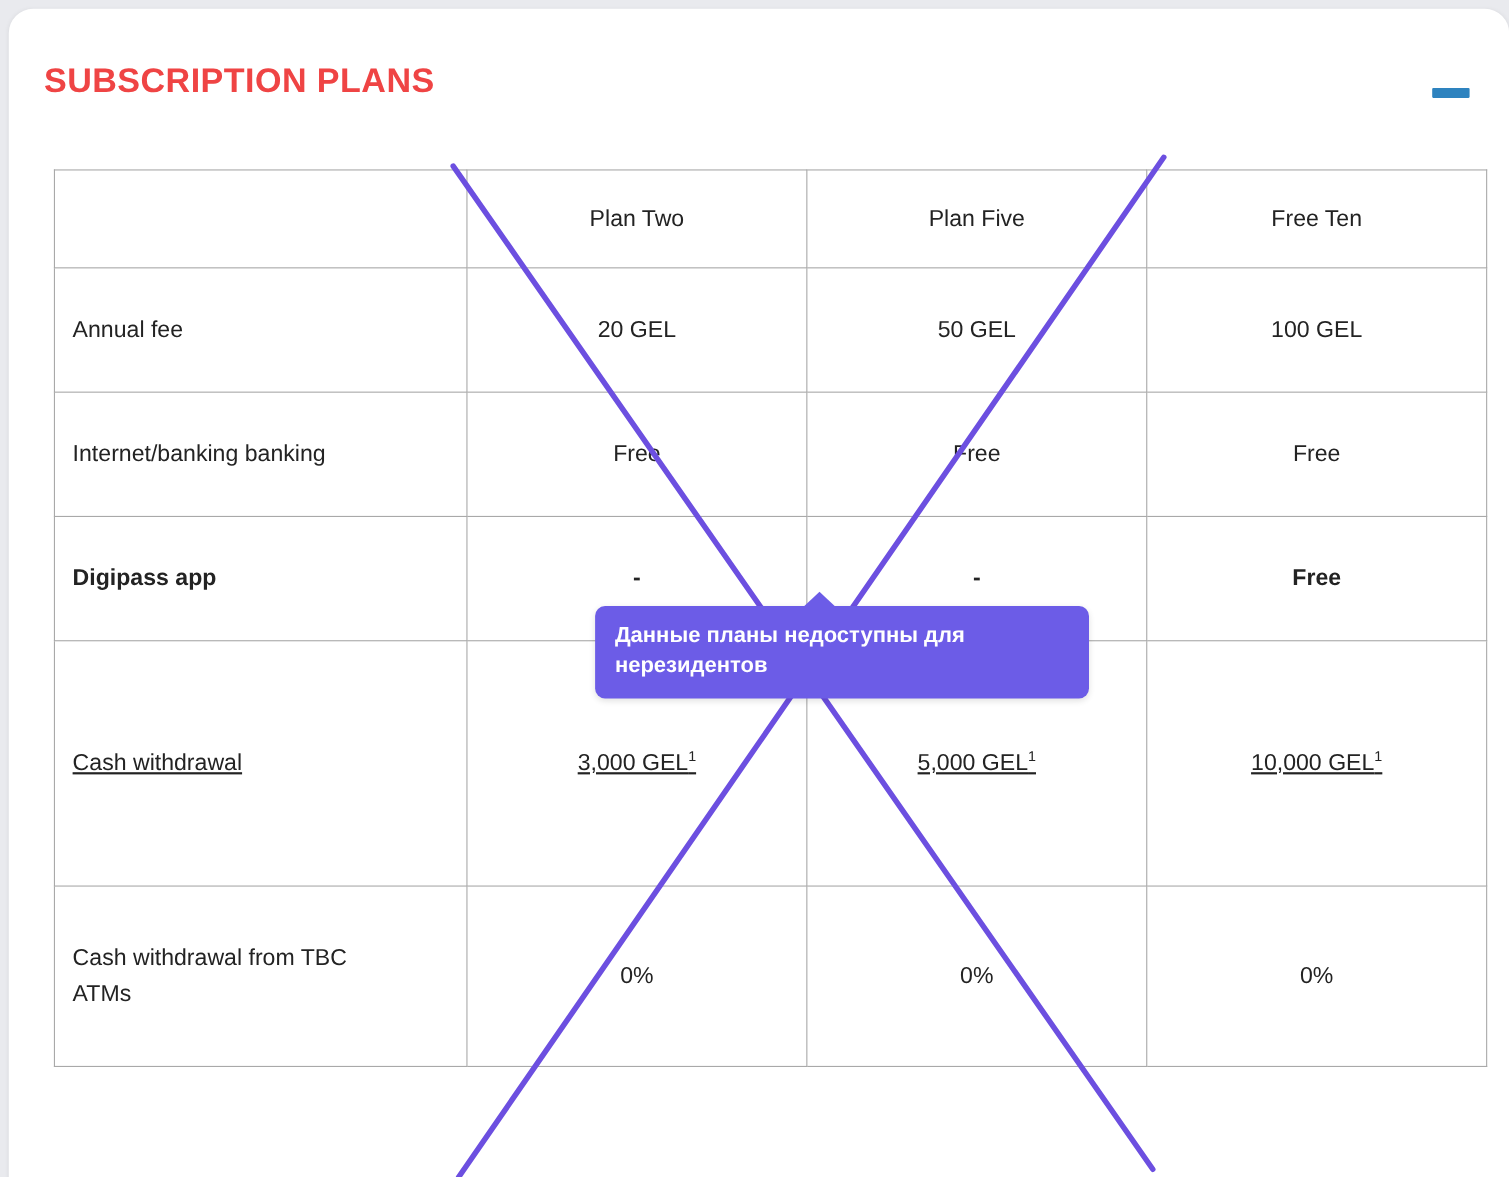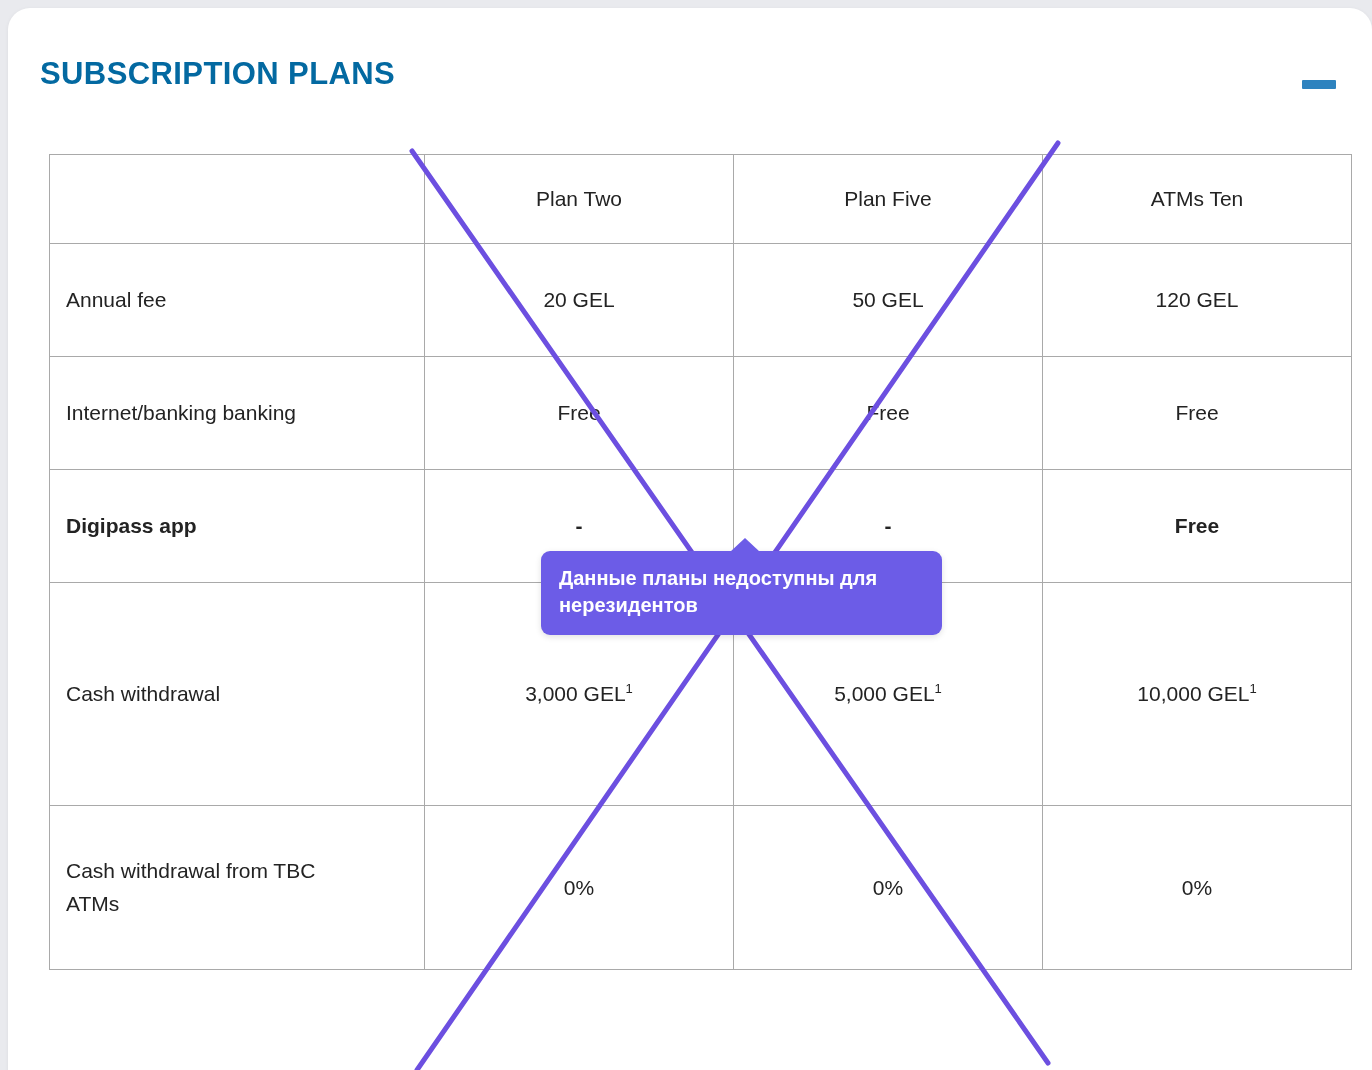--- a/index.html
+++ b/index.html
@@ -36,21 +36,21 @@
     right: 30px;
     height: 60px;
   }
   .page-title {
     position: absolute;
     left: 0;
     top: 0;
     font-size: 31px;
     font-weight: bold;
     letter-spacing: 0.4px;
-    color: #0369a1;
+    color: #ef4444;
     white-space: nowrap;
     font-family: "Liberation Sans", sans-serif;
   }
   .collapse-toggle {
     position: absolute;
     right: 5px;
     top: 18px;
     width: 36px;
     height: 20px;
     cursor: pointer;
@@ -106,21 +106,21 @@
     line-height: 1.55;
   }
   td.row-value {
     text-align: center;
     vertical-align: middle;
   }
   tr.r-monthly td { height: 84px; }
   tr.r-annual td  { height: 84px; }
   tr.r-internet td{ height: 84px; }
   tr.r-digipass td{ height: 84px; font-weight: bold; }
-  tr.r-cashw td   { height: 194px; }
+  tr.r-cashw td   { height: 194px; text-decoration: underline; }
   tr.r-tbc td     { height: 135px; }
 
   .sup {
     font-size: 13px;
     vertical-align: super;
     line-height: 0;
   }
   .dash { font-size: 21px; }
   .multiline { white-space: pre-line; }
 
@@ -132,21 +132,21 @@
     width: 1372px;
     height: 1070px;
     pointer-events: none;
   }
 
   
   .tooltip {
     position: absolute;
     left: 541px;
     top: 551px;
-    width: 401px;
+    width: 449px;
     box-sizing: border-box;
     background: #6c5ce7;
     color: #ffffff;
     border-radius: 9px;
     padding: 14px 18px 16px 18px;
     font-size: 20px;
     font-weight: bold;
     line-height: 1.35;
     font-family: "Liberation Sans", sans-serif;
     box-shadow: 0 2px 6px rgba(0,0,0,0.12);
@@ -181,29 +181,29 @@
         <col class="c-label">
         <col class="c-plan">
         <col class="c-plan">
         <col class="c-plan">
       </colgroup>
       <thead>
         <tr>
           <th class="hdr-blank"></th>
           <th class="hdr-plan">Plan Two</th>
           <th class="hdr-plan">Plan Five</th>
-          <th class="hdr-plan">ATMs Ten</th>
+          <th class="hdr-plan">Free Ten</th>
         </tr>
       </thead>
       <tbody>
         <tr class="r-annual">
           <td class="row-label">Annual fee</td>
           <td class="row-value">20 GEL</td>
           <td class="row-value">50 GEL</td>
-          <td class="row-value">120 GEL</td>
+          <td class="row-value">100 GEL</td>
         </tr>
         <tr class="r-internet">
           <td class="row-label">Internet/banking banking</td>
           <td class="row-value">Free</td>
           <td class="row-value">Free</td>
           <td class="row-value">Free</td>
         </tr>
         <tr class="r-digipass">
           <td class="row-label">Digipass app</td>
           <td class="row-value dash">-</td>

